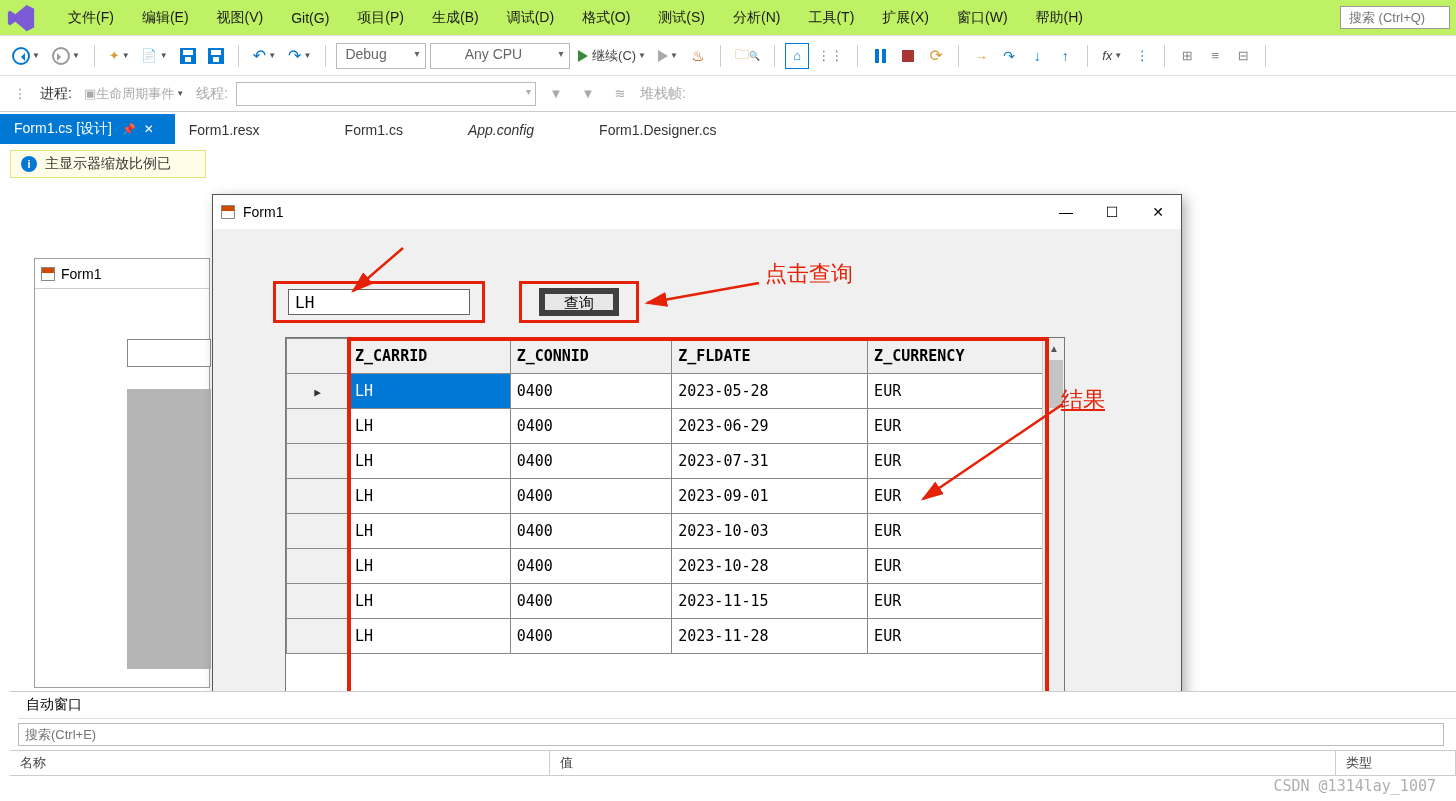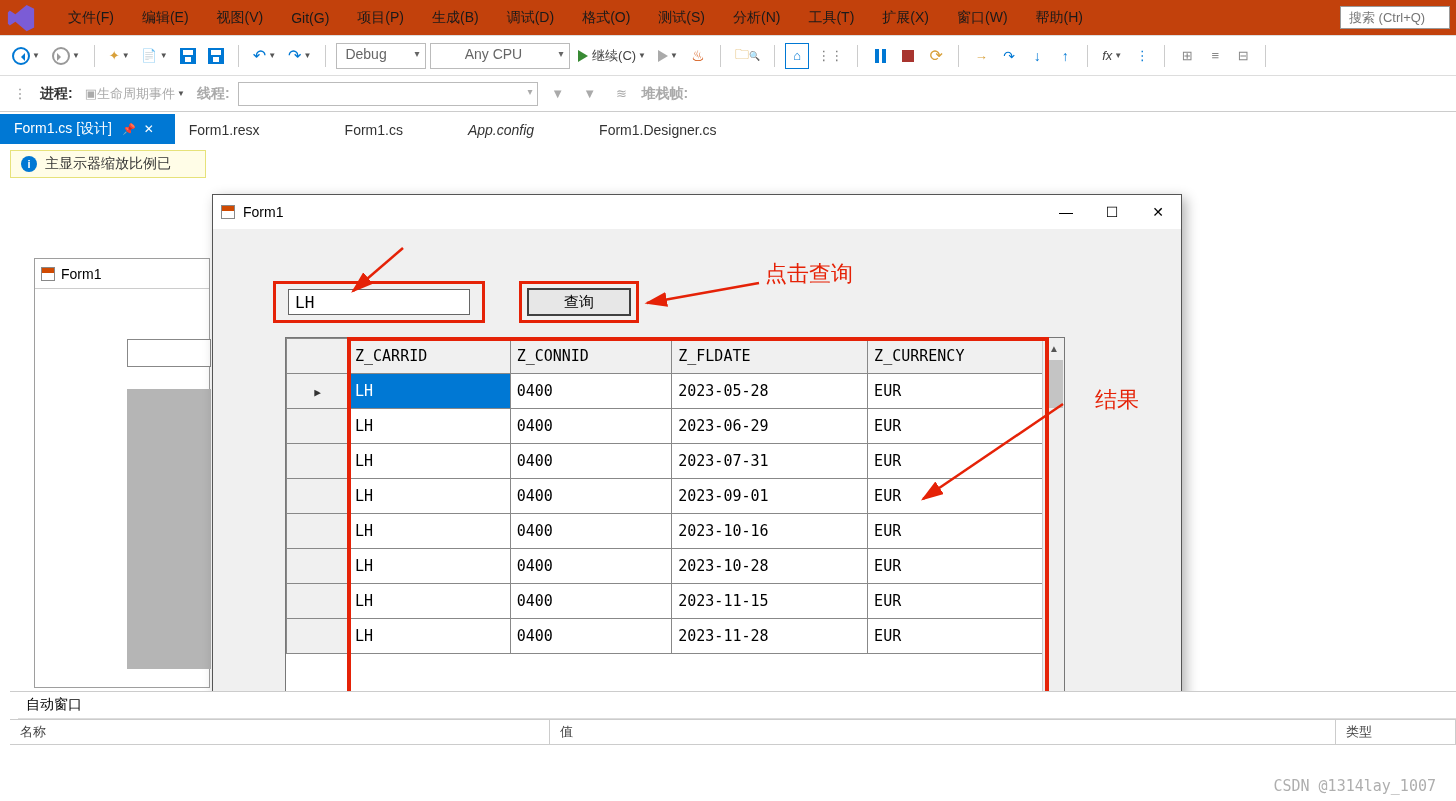--- a/index.html
+++ b/index.html
@@ -10,21 +10,21 @@
   width: 1456px;
   height: 801px;
   overflow: hidden;
   position: relative;
 }
 .menubar {
   display: flex;
   align-items: center;
   height: 36px;
   padding: 0 6px;
-  background: #c2410c;
+  background: #bef264;
   border-bottom: 1px solid #ddd;
 }
 .vs-logo {
   width: 30px; height: 30px;
   margin-right: 18px;
   position: relative;
 }
 .vs-logo svg { width: 30px; height: 30px; }
 .menu-item {
   padding: 6px 14px;
@@ -100,21 +100,21 @@
 .icon-folder { color: #d8a03a; font-size: 14px; }
 .icon-pause { display: inline-flex; gap: 3px; }
 .icon-pause span { width: 4px; height: 14px; background: #0078d4; }
 .icon-stop { width: 12px; height: 12px; background: #a8352f; }
 .icon-restart { color: #d8a03a; font-size: 16px; }
 .icon-stepover, .icon-stepin, .icon-stepout { color: #0078d4; font-size: 14px; }
 .toolbar2 {
   display: flex; align-items: center; height: 36px; padding: 0 8px;
   background: #fff; border-bottom: 1px solid #ccc; gap: 8px; font-size: 14px;
 }
-.toolbar2 .lbl { color: #333; font-weight: bold; }
+.toolbar2 .lbl { color: #333; }
 .toolbar2 .combo2 {
   border: 1px solid #bbb; height: 24px; padding: 2px 20px 2px 6px; font-size: 13px;
   position: relative; min-width: 260px; color: #222;
 }
 .toolbar2 .combo2::after { content: "▾"; position: absolute; right: 4px; top: 3px; font-size: 10px; }
 .toolbar2 .disabled { color: #aaa; }
 .tabstrip {
   display: flex; align-items: flex-end; height: 32px; background: #fff;
 }
 .doc-tab {
@@ -186,40 +186,40 @@
 .input-group input {
   width: 182px; height: 26px; border: 1px solid #666;
   font-family: "SimSun", monospace; font-size: 16px; padding: 2px 6px;
 }
 .query-btn-wrap {
   position: absolute; left: 306px; top: 52px;
   width: 120px; height: 42px; border: 3px solid #e52207;
   display: flex; align-items: center; justify-content: center;
 }
 .query-btn {
-  width: 104px; height: 28px;
-  background: #e7e7e7; border: 2px solid #404040;
+  width: 80px; height: 28px;
+  background: #e7e7e7; border: 6px solid #404040;
   font-size: 15px; font-family: "SimSun", sans-serif;
 }
 .grid-wrap {
   position: absolute; left: 72px; top: 108px;
   width: 780px; height: 394px;
   border: 1px solid #777; background: #fff;
 }
 .grid-redbox {
   position: absolute; left: 134px; top: 108px;
   width: 702px; height: 400px;
   border: 4px solid #e52207; pointer-events: none;
 }
 .dgv { width: 100%; border-collapse: collapse; font-family: "SimSun", monospace; font-size: 15px; }
 .dgv th, .dgv td {
   border: 1px solid #888; padding: 8px 6px; text-align: left;
   height: 28px;
 }
-.dgv th { background: #f0f0f0; font-weight: normal; }
+.dgv th { background: #f0f0f0; font-weight: bold; }
 .dgv .rowhdr { width: 62px; background: #f0f0f0; text-align: center; }
 .dgv .selected { background: #0078d4; color: #fff; }
 .dgv tbody tr:first-child .rowhdr::before { content: "▶"; font-size: 11px; color: #333; }
 .scrollbar-v {
   position: absolute; right: 0; top: 0; width: 22px; height: 100%;
   background: #efefef; border-left: 1px solid #ccc;
 }
 .scrollbar-v .thumb { position: absolute; left: 2px; top: 22px; width: 18px; height: 48px; background: #c4c4c4; }
 .scrollbar-v .arr { position: absolute; left: 0; width: 22px; height: 20px; display: flex; align-items: center; justify-content: center; font-size: 10px; color: #555; }
 .scrollbar-v .arr.up { top: 0; }
@@ -415,21 +415,21 @@
               <td class="rowhdr"></td>
               <td>LH</td>
               <td>0400</td>
               <td>2023-09-01</td>
               <td>EUR</td>
             </tr>
             <tr>
               <td class="rowhdr"></td>
               <td>LH</td>
               <td>0400</td>
-              <td>2023-10-16</td>
+              <td>2023-10-03</td>
               <td>EUR</td>
             </tr>
             <tr>
               <td class="rowhdr"></td>
               <td>LH</td>
               <td>0400</td>
               <td>2023-10-28</td>
               <td>EUR</td>
             </tr>
             <tr>
@@ -450,21 +450,21 @@
       </table>
       <div class="scrollbar-v">
         <div class="arr up">▲</div>
         <div class="thumb"></div>
         <div class="arr dn">▼</div>
       </div>
     </div>
     <div class="grid-redbox"></div>
 
     <div class="annot" style="left:552px; top:30px;">点击查询</div>
-    <div class="annot" style="left:882px; top:156px;">结果</div>
+    <div class="annot" style="left:848px; top:156px;text-decoration:underline;">结果</div>
 
     <svg class="arrow" style="left:130px; top:14px;" width="80" height="60">
       <defs>
           <marker id="ah1" markerWidth="10" markerHeight="10" refX="8" refY="3" orient="auto">
             <path d="M0,0 L0,6 L9,3 z" fill="#e52207"></path>
           </marker>
         </defs>
       <line x1="60" y1="5" x2="10" y2="48" stroke="#e52207" stroke-width="2.5" marker-end="url(#ah1)"></line>
     </svg>
     <svg class="arrow" style="left:426px; top:46px;" width="130" height="40">
@@ -481,20 +481,21 @@
             <path d="M0,0 L0,6 L9,3 z" fill="#e52207"></path>
           </marker>
         </defs>
       <line x1="150" y1="5" x2="10" y2="100" stroke="#e52207" stroke-width="2.5" marker-end="url(#ah3)"></line>
     </svg>
   </div>
 </div>
 
 <div class="autos-panel">
   <div class="autos-title">自动窗口</div>
+  <input class="autos-search" placeholder="搜索(Ctrl+E)" style="">
   <div class="autos-cols">
     <div class="c1">名称</div>
     <div class="c2">值</div>
     <div class="c3">类型</div>
   </div>
 </div>
 
 <div class="watermark">CSDN @1314lay_1007</div>
 
 </body></html>

